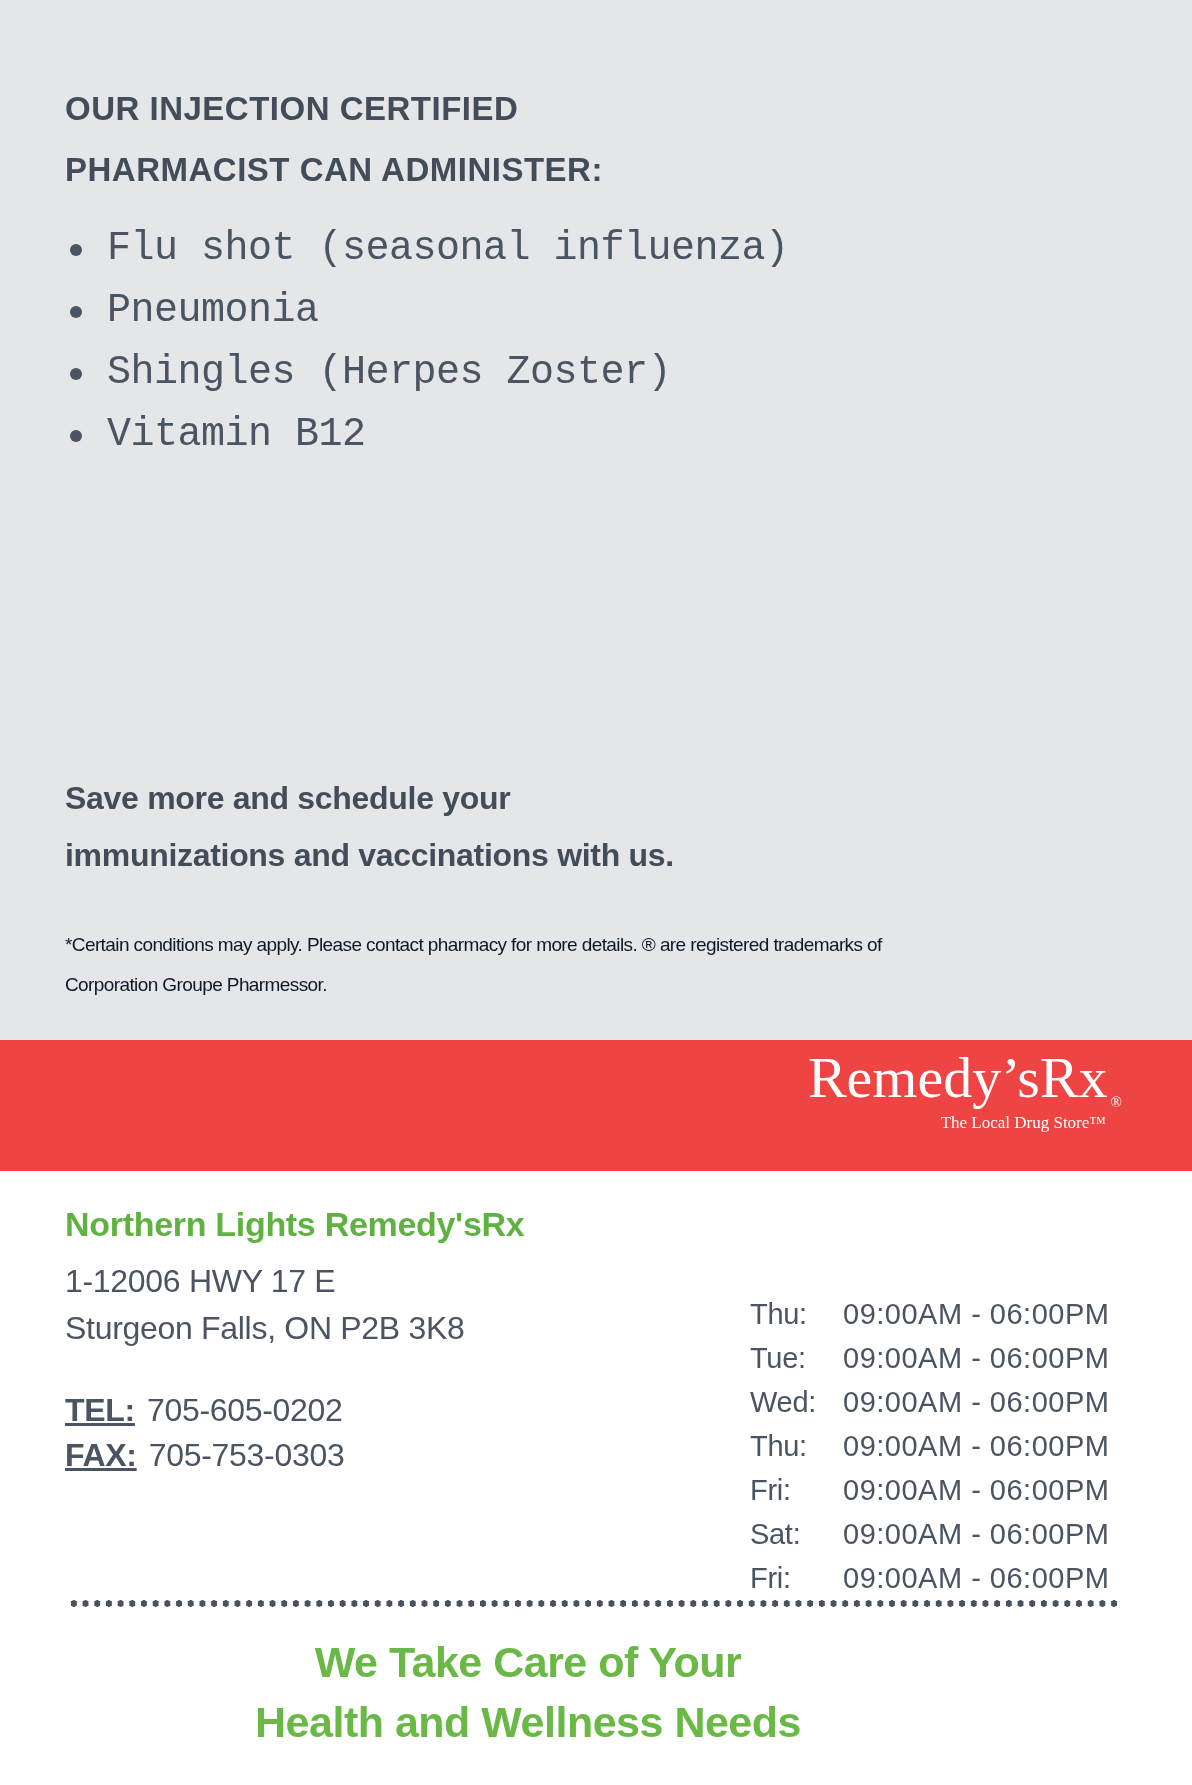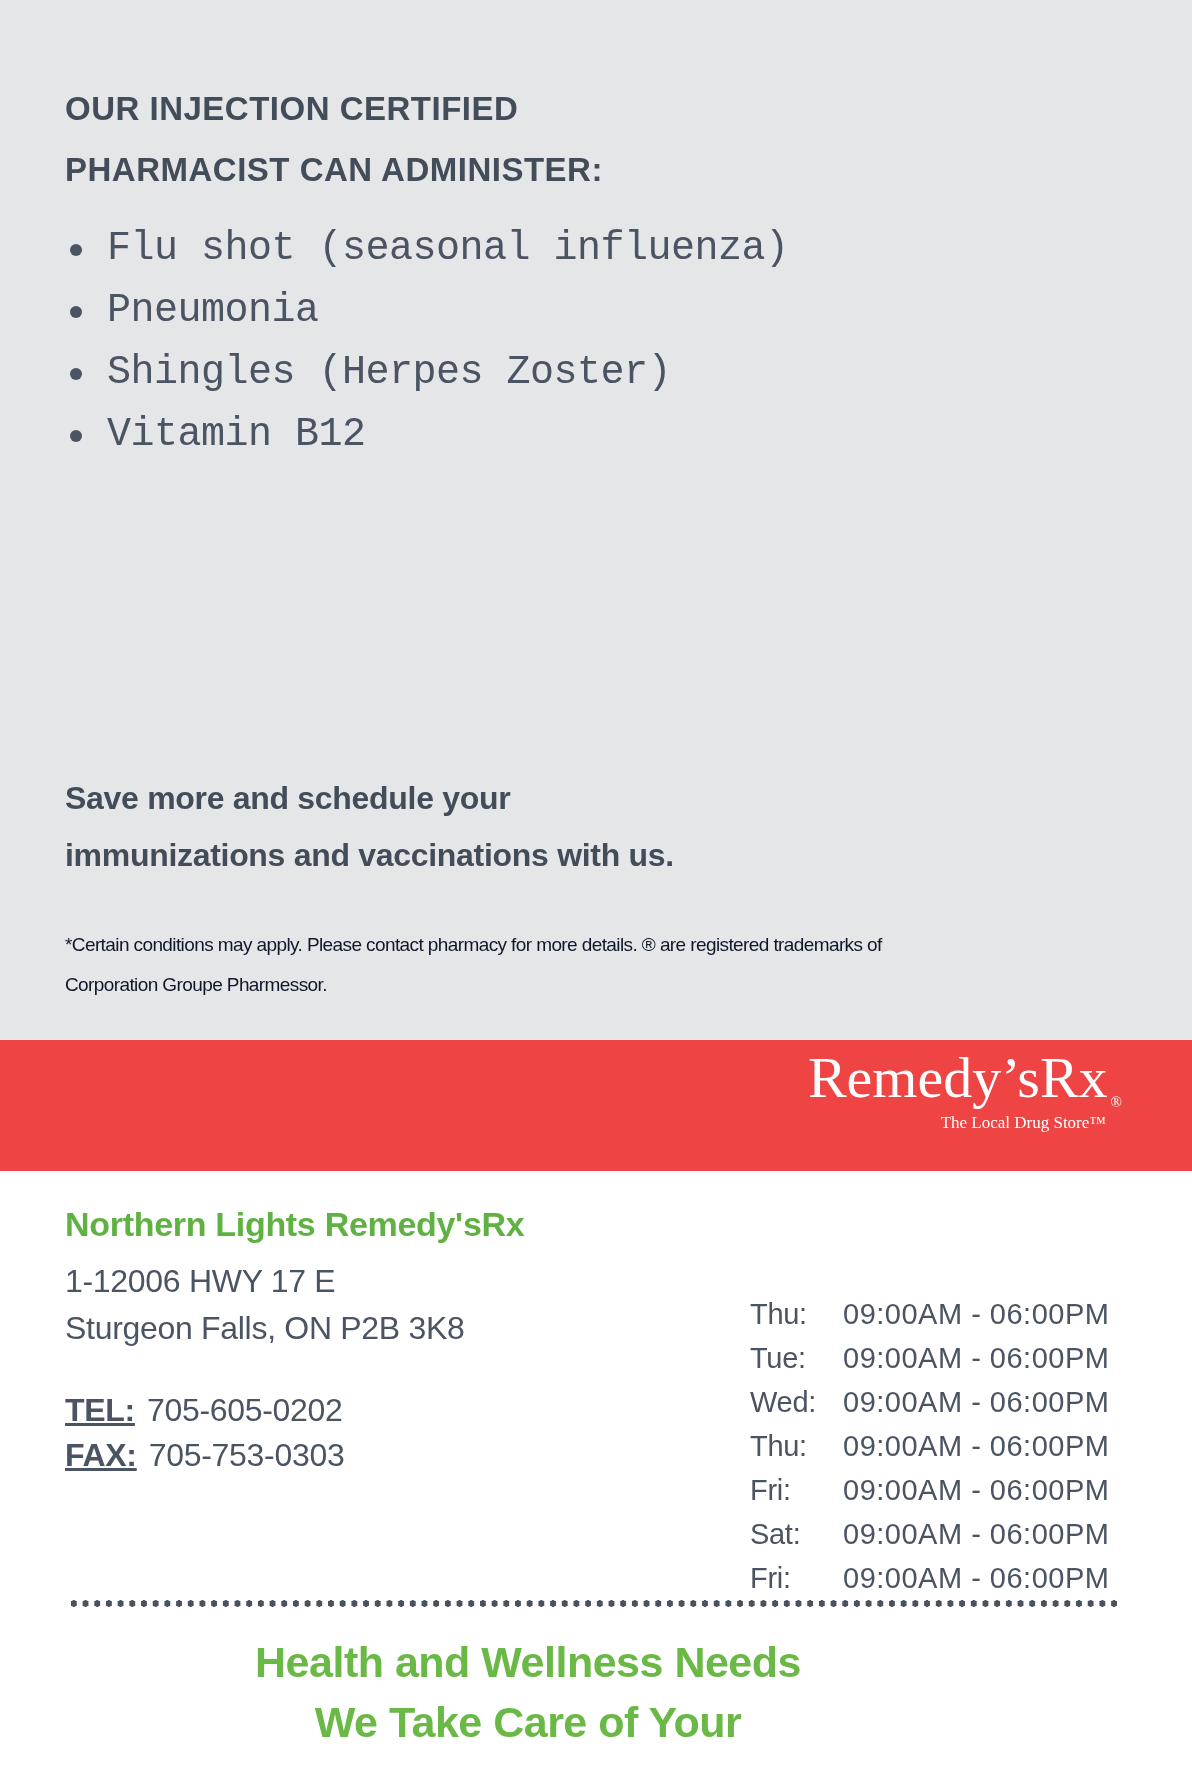--- a/index.html
+++ b/index.html
@@ -267,17 +267,17 @@
     </div>
     <div class="hours-row">
       <span class="hours-day">Fri:</span>
       <span class="hours-time">09:00AM - 06:00PM</span>
     </div>
   </div>
 
   <div class="dotted-divider"></div>
 
   <div class="footer-slogan">
+    <div>We Take Care of Your</div>
     <div>Health and Wellness Needs</div>
-    <div>We Take Care of Your</div>
   </div>
 
 </div>
 
 </body></html>

